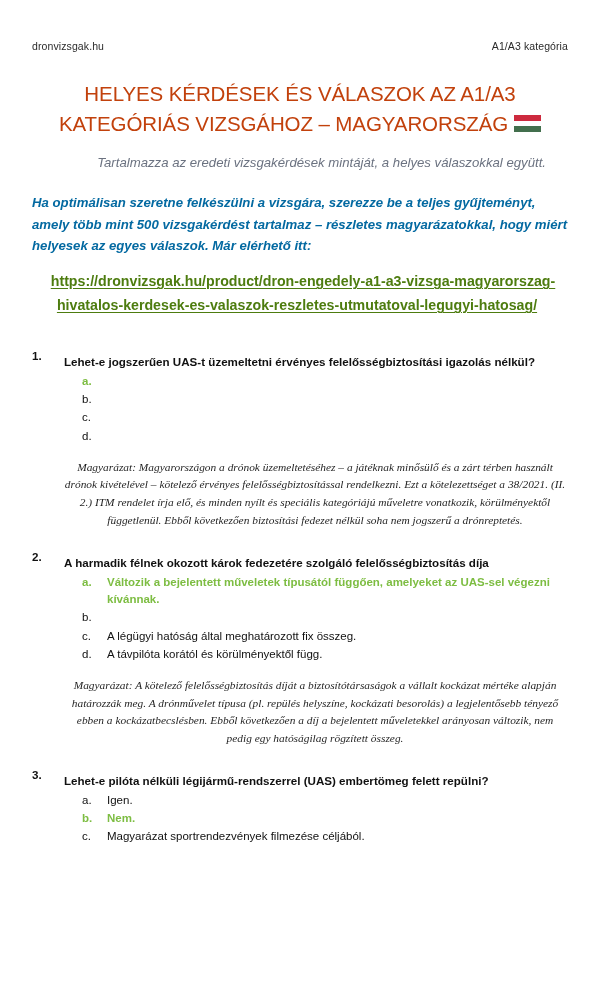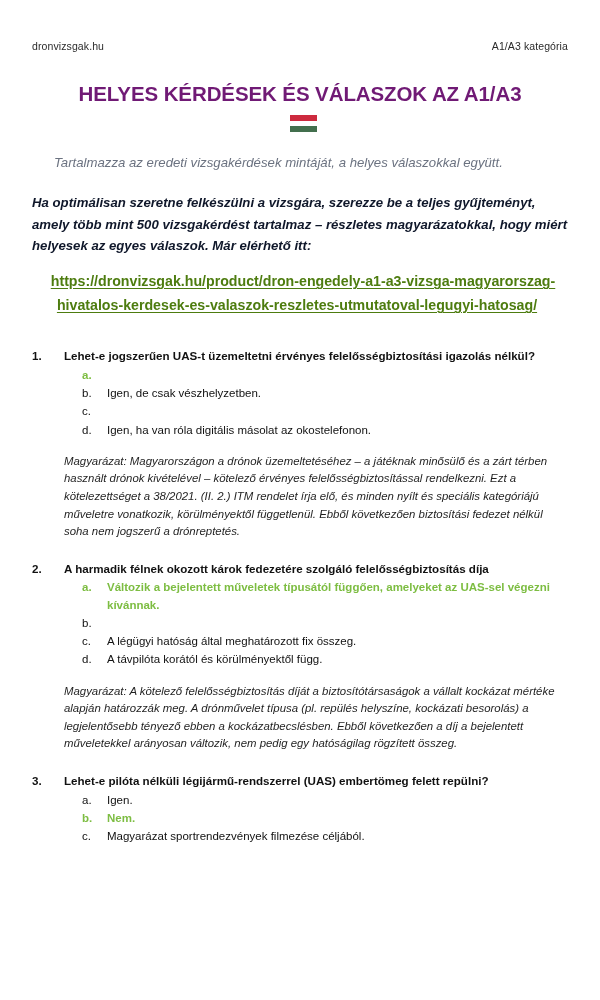--- a/index.html
+++ b/index.html
@@ -36,58 +36,58 @@
     letter-spacing: 0.1px;
   }
   .doc-header .left { text-align: left; }
   .doc-header .right { text-align: right; }
 
   
   .doc-title {
     margin: 27px 0 0 0;
     text-align: center;
     font-size: 20.5px;
-    font-weight: bold;
+    font-weight: normal;
     line-height: 1.46;
     letter-spacing: -0.1px;
-    color: #701a75;
+    color: #c2410c;
   }
   .flag {
     display: inline-block;
     width: 27px;
     height: 17px;
     vertical-align: -1px;
     margin-left: 6px;
     border: 0;
     background:
       linear-gradient(to bottom,
         #cd2a3e 0%,  #cd2a3e 33.33%,
         #ffffff 33.33%, #ffffff 66.66%,
         #436f4d 66.66%, #436f4d 100%);
   }
 
   
   .doc-subtitle {
     margin: 14px 0 0 0;
-    text-align: left;
+    text-align: right;
     font-size: 13.2px;
     font-style: italic;
     line-height: 1.55;
     color: #6b7280;
     padding: 0 22px;
   }
 
   
   .promo {
     margin: 19px 0 0 0;
     font-size: 13.2px;
     font-style: italic;
     font-weight: bold;
     line-height: 1.62;
-    color: #0f172a;
+    color: #0369a1;
     text-align: left;
   }
 
   
   .promo-link-wrap {
     margin: 14px 0 0 0;
     text-align: center;
   }
   .promo-link {
     font-size: 14.2px;
@@ -119,20 +119,21 @@
     font-weight: bold;
     line-height: 1.44;
     color: #111111;
   }
   .q-text {
     flex: 1 1 auto;
     font-size: 11.6px;
     font-weight: bold;
     line-height: 1.44;
     color: #111111;
+    margin-top: 6px;
   }
 
   .opts {
     margin: 2px 0 0 0;
     padding: 0;
     list-style: none;
   }
   .opt {
     display: flex;
     align-items: flex-start;
@@ -158,37 +159,38 @@
   }
 
   .explanation {
     margin: 14px 0 0 0;
     padding-left: 32px;
     padding-right: 2px;
     font-size: 11.4px;
     font-style: italic;
     line-height: 1.54;
     color: #1f1f1f;
-    text-align: left;
+    text-align: center;
+    font-family: Liberation Serif, serif;
   }
   .gap-after-exp { height: 20px; }
 </style>
 </head>
 <body>
 
 <div class="page">
 
   <div class="doc-header">
     <div class="left">dronvizsgak.hu</div>
     <div class="right">A1/A3 kategória</div>
   </div>
 
   <h1 class="doc-title">
     <span>HELYES KÉRDÉSEK ÉS VÁLASZOK AZ A1/A3</span><br>
-    <span class="flag"></span>
+    <span>KATEGÓRIÁS VIZSGÁHOZ – MAGYARORSZÁG</span><span class="flag"></span>
   </h1>
 
   <p class="doc-subtitle">Tartalmazza az eredeti vizsgakérdések mintáját, a helyes válaszokkal együtt.</p>
 
   <p class="promo">Ha optimálisan szeretne felkészülni a vizsgára, szerezze be a teljes gyűjteményt, amely több mint 500 vizsgakérdést tartalmaz – részletes magyarázatokkal, hogy miért helyesek az egyes válaszok. Már elérhető itt:</p>
 
   <div class="promo-link-wrap">
     <a class="promo-link" href="#">https://dronvizsgak.hu/product/dron-engedely-a1-a3-vizsga-magyarorszag-hivatalos-kerdesek-es-valaszok-reszletes-utmutatoval-legugyi-hatosag/</a>
   </div>
 
@@ -197,28 +199,26 @@
         <div class="q-row">
           <div class="q-num">1.</div>
           <div class="q-text">Lehet-e jogszerűen UAS-t üzemeltetni érvényes felelősségbiztosítási igazolás nélkül?</div>
         </div>
         <ul class="opts">
           <li class="opt correct">
             <span class="opt-letter">a.</span>
           </li>
           <li class="opt">
             <span class="opt-letter">b.</span>
-            <span class="opt-text">Igen, de csak vészhelyzetben.</span>
           </li>
           <li class="opt">
             <span class="opt-letter">c.</span>
           </li>
           <li class="opt">
             <span class="opt-letter">d.</span>
-            <span class="opt-text">Igen, ha van róla digitális másolat az okostelefonon.</span>
           </li>
         </ul>
         <p class="explanation">Magyarázat: Magyarországon a drónok üzemeltetéséhez – a játéknak minősülő és a zárt térben használt drónok kivételével – kötelező érvényes felelősségbiztosítással rendelkezni. Ezt a kötelezettséget a 38/2021. (II. 2.) ITM rendelet írja elő, és minden nyílt és speciális kategóriájú műveletre vonatkozik, körülményektől függetlenül. Ebből következően biztosítási fedezet nélkül soha nem jogszerű a drónreptetés.</p>
         <div class="gap-after-exp"></div>
       </div>
       <div class="qblock">
         <div class="q-row">
           <div class="q-num">2.</div>
           <div class="q-text">A harmadik félnek okozott károk fedezetére szolgáló felelősségbiztosítás díja</div>
         </div>

